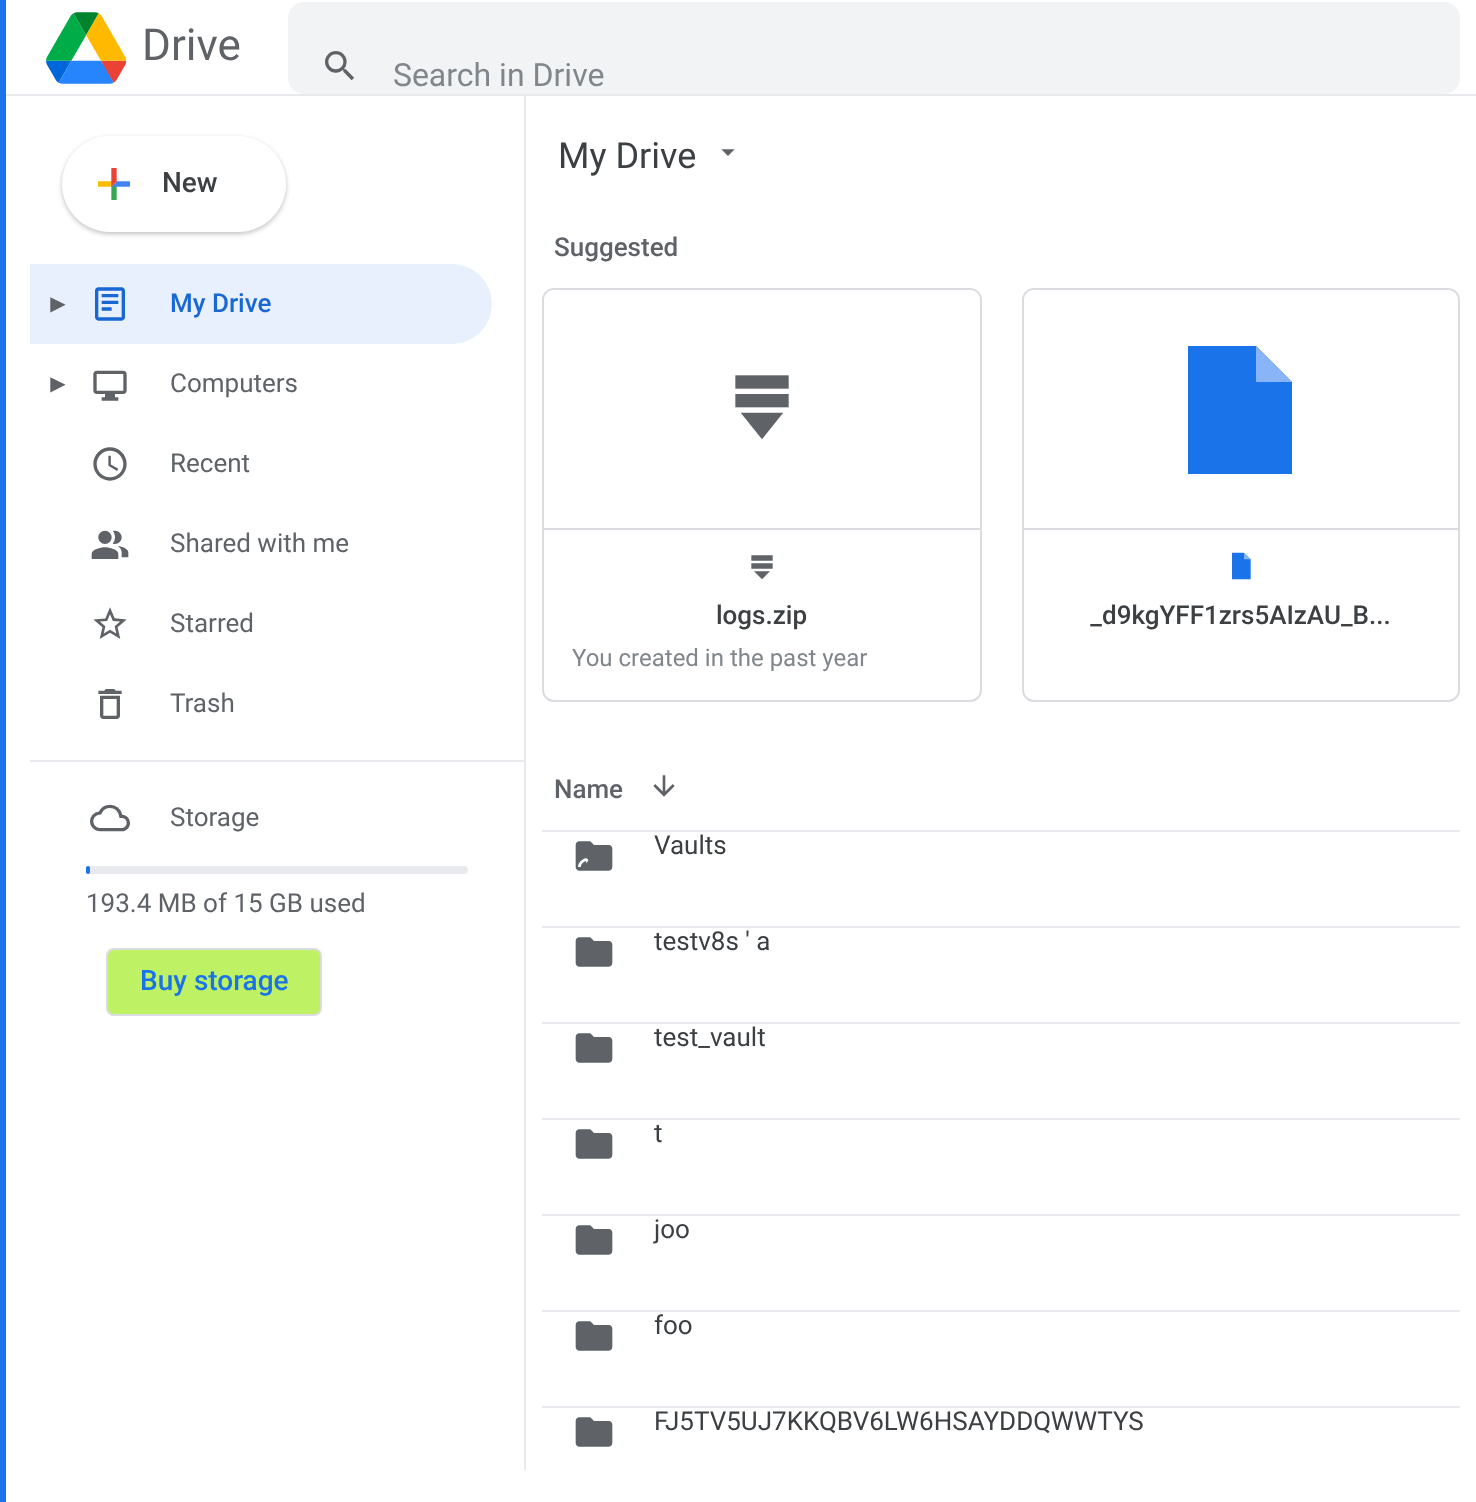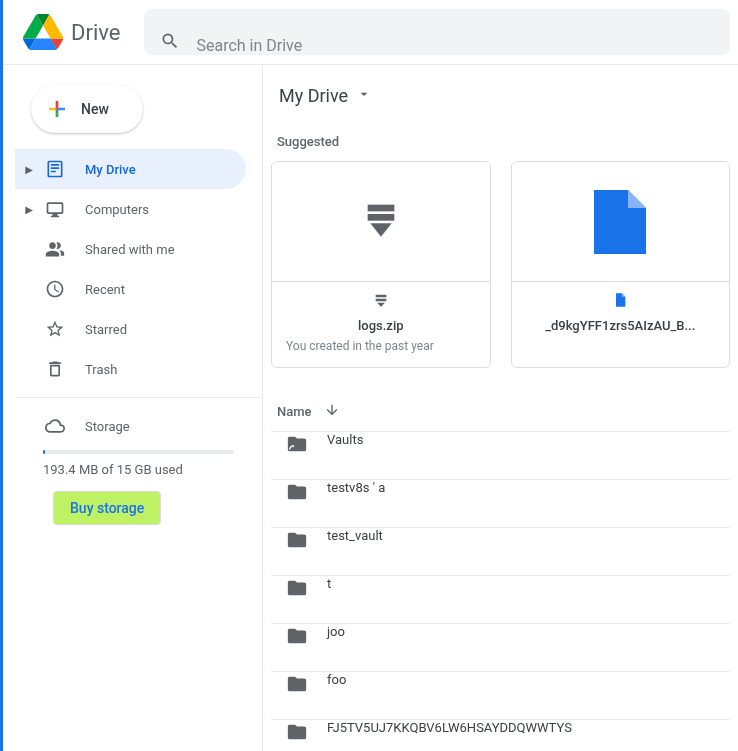--- a/index.html
+++ b/index.html
@@ -1,18 +1,18 @@
 <!DOCTYPE html>
 <html><head>
   <meta charset="utf-8">
   <style>
     * { margin: 0; padding: 0; box-sizing: border-box; font-family: 'Roboto', Arial, sans-serif; }
     body { width: 738px; height: 751px; overflow: hidden; background: #fff; border-left: 3px solid #1a73e8; }
     
-    .topbar { height: 65px; display: flex; align-items: center; padding: 8px 8px 8px 20px; border-bottom: 1px solid #e8eaed; gap: 24px; }
+    .topbar { height: 48px; display: flex; align-items: center; padding: 8px 8px 8px 20px; border-bottom: 1px solid #e8eaed; gap: 24px; }
     .logo-wrap { display: flex; align-items: center; gap: 8px; }
     .logo { width: 40px; height: 40px; }
     .app-name { font-size: 22px; color: #5f6368; }
     .search-box { flex: 1; height: 46px; background: #f1f3f4; border-radius: 8px; display: flex; align-items: flex-end; padding: 0 16px; gap: 16px; }
     .search-box input { border: none; background: transparent; font-size: 16px; color: #5f6368; outline: none; width: 100%; }
     .search-box input::placeholder { color: #80868b; }
     .search-icon svg { width: 20px; height: 20px; fill: #5f6368; }
     
     .main { display: flex; height: calc(751px - 64px); }
     .sidebar { width: 260px; padding-top: 12px; border-right: 1px solid #e8eaed; padding-left: 12px; }
@@ -111,33 +111,33 @@
           <svg viewBox="0 0 24 24">
             <path d="M4 6h16v10H4V6zm16-2H4c-1.1 0-2 .9-2 2v10c0 1.1.9 2 2 2h5v2H7v2h10v-2h-2v-2h5c1.1 0 2-.9 2-2V6c0-1.1-.9-2-2-2z"></path>
           </svg>
         </span>
       <span>Computers</span>
     </div>
     <div class="nav-item">
       <span class="nav-expand"></span>
       <span class="nav-icon">
           <svg viewBox="0 0 24 24">
+            <path d="M12 2C6.48 2 2 6.48 2 12s4.48 10 10 10 10-4.48 10-10S17.52 2 12 2zm0 18c-4.41 0-8-3.59-8-8s3.59-8 8-8 8 3.59 8 8-3.59 8-8 8zm.5-13H11v6l5.25 3.15.75-1.23-4.5-2.67V7z"></path>
+          </svg>
+        </span>
+      <span>Recent</span>
+    </div>
+    <div class="nav-item">
+      <span class="nav-expand"></span>
+      <span class="nav-icon">
+          <svg viewBox="0 0 24 24">
             <path d="M15 8c0-1.42-.5-2.73-1.33-3.76.42-.14.86-.24 1.33-.24 2.21 0 4 1.79 4 4s-1.79 4-4 4c-.43 0-.84-.09-1.23-.21-.03-.01-.06-.02-.1-.03A5.98 5.98 0 0 0 15 8zm1.66 5.13C18.03 14.06 19 15.32 19 17v3h4v-3c0-2.18-3.58-3.47-6.34-3.87zM9 4c2.21 0 4 1.79 4 4s-1.79 4-4 4-4-1.79-4-4 1.79-4 4-4zm0 10c2.67 0 8 1.34 8 4v3H1v-3c0-2.66 5.33-4 8-4z"></path>
           </svg>
         </span>
       <span>Shared with me</span>
-    </div>
-    <div class="nav-item">
-      <span class="nav-expand"></span>
-      <span class="nav-icon">
-          <svg viewBox="0 0 24 24">
-            <path d="M12 2C6.48 2 2 6.48 2 12s4.48 10 10 10 10-4.48 10-10S17.52 2 12 2zm0 18c-4.41 0-8-3.59-8-8s3.59-8 8-8 8 3.59 8 8-3.59 8-8 8zm.5-13H11v6l5.25 3.15.75-1.23-4.5-2.67V7z"></path>
-          </svg>
-        </span>
-      <span>Recent</span>
     </div>
     <div class="nav-item">
       <span class="nav-expand"></span>
       <span class="nav-icon">
           <svg viewBox="0 0 24 24">
             <path d="M22 9.24l-7.19-.62L12 2 9.19 8.63 2 9.24l5.46 4.73L5.82 21 12 17.27 18.18 21l-1.63-7.03L22 9.24zM12 15.4l-3.76 2.27 1-4.28-3.32-2.88 4.38-.38L12 6.1l1.71 4.04 4.38.38-3.32 2.88 1 4.28L12 15.4z"></path>
           </svg>
         </span>
       <span>Starred</span>
     </div>

